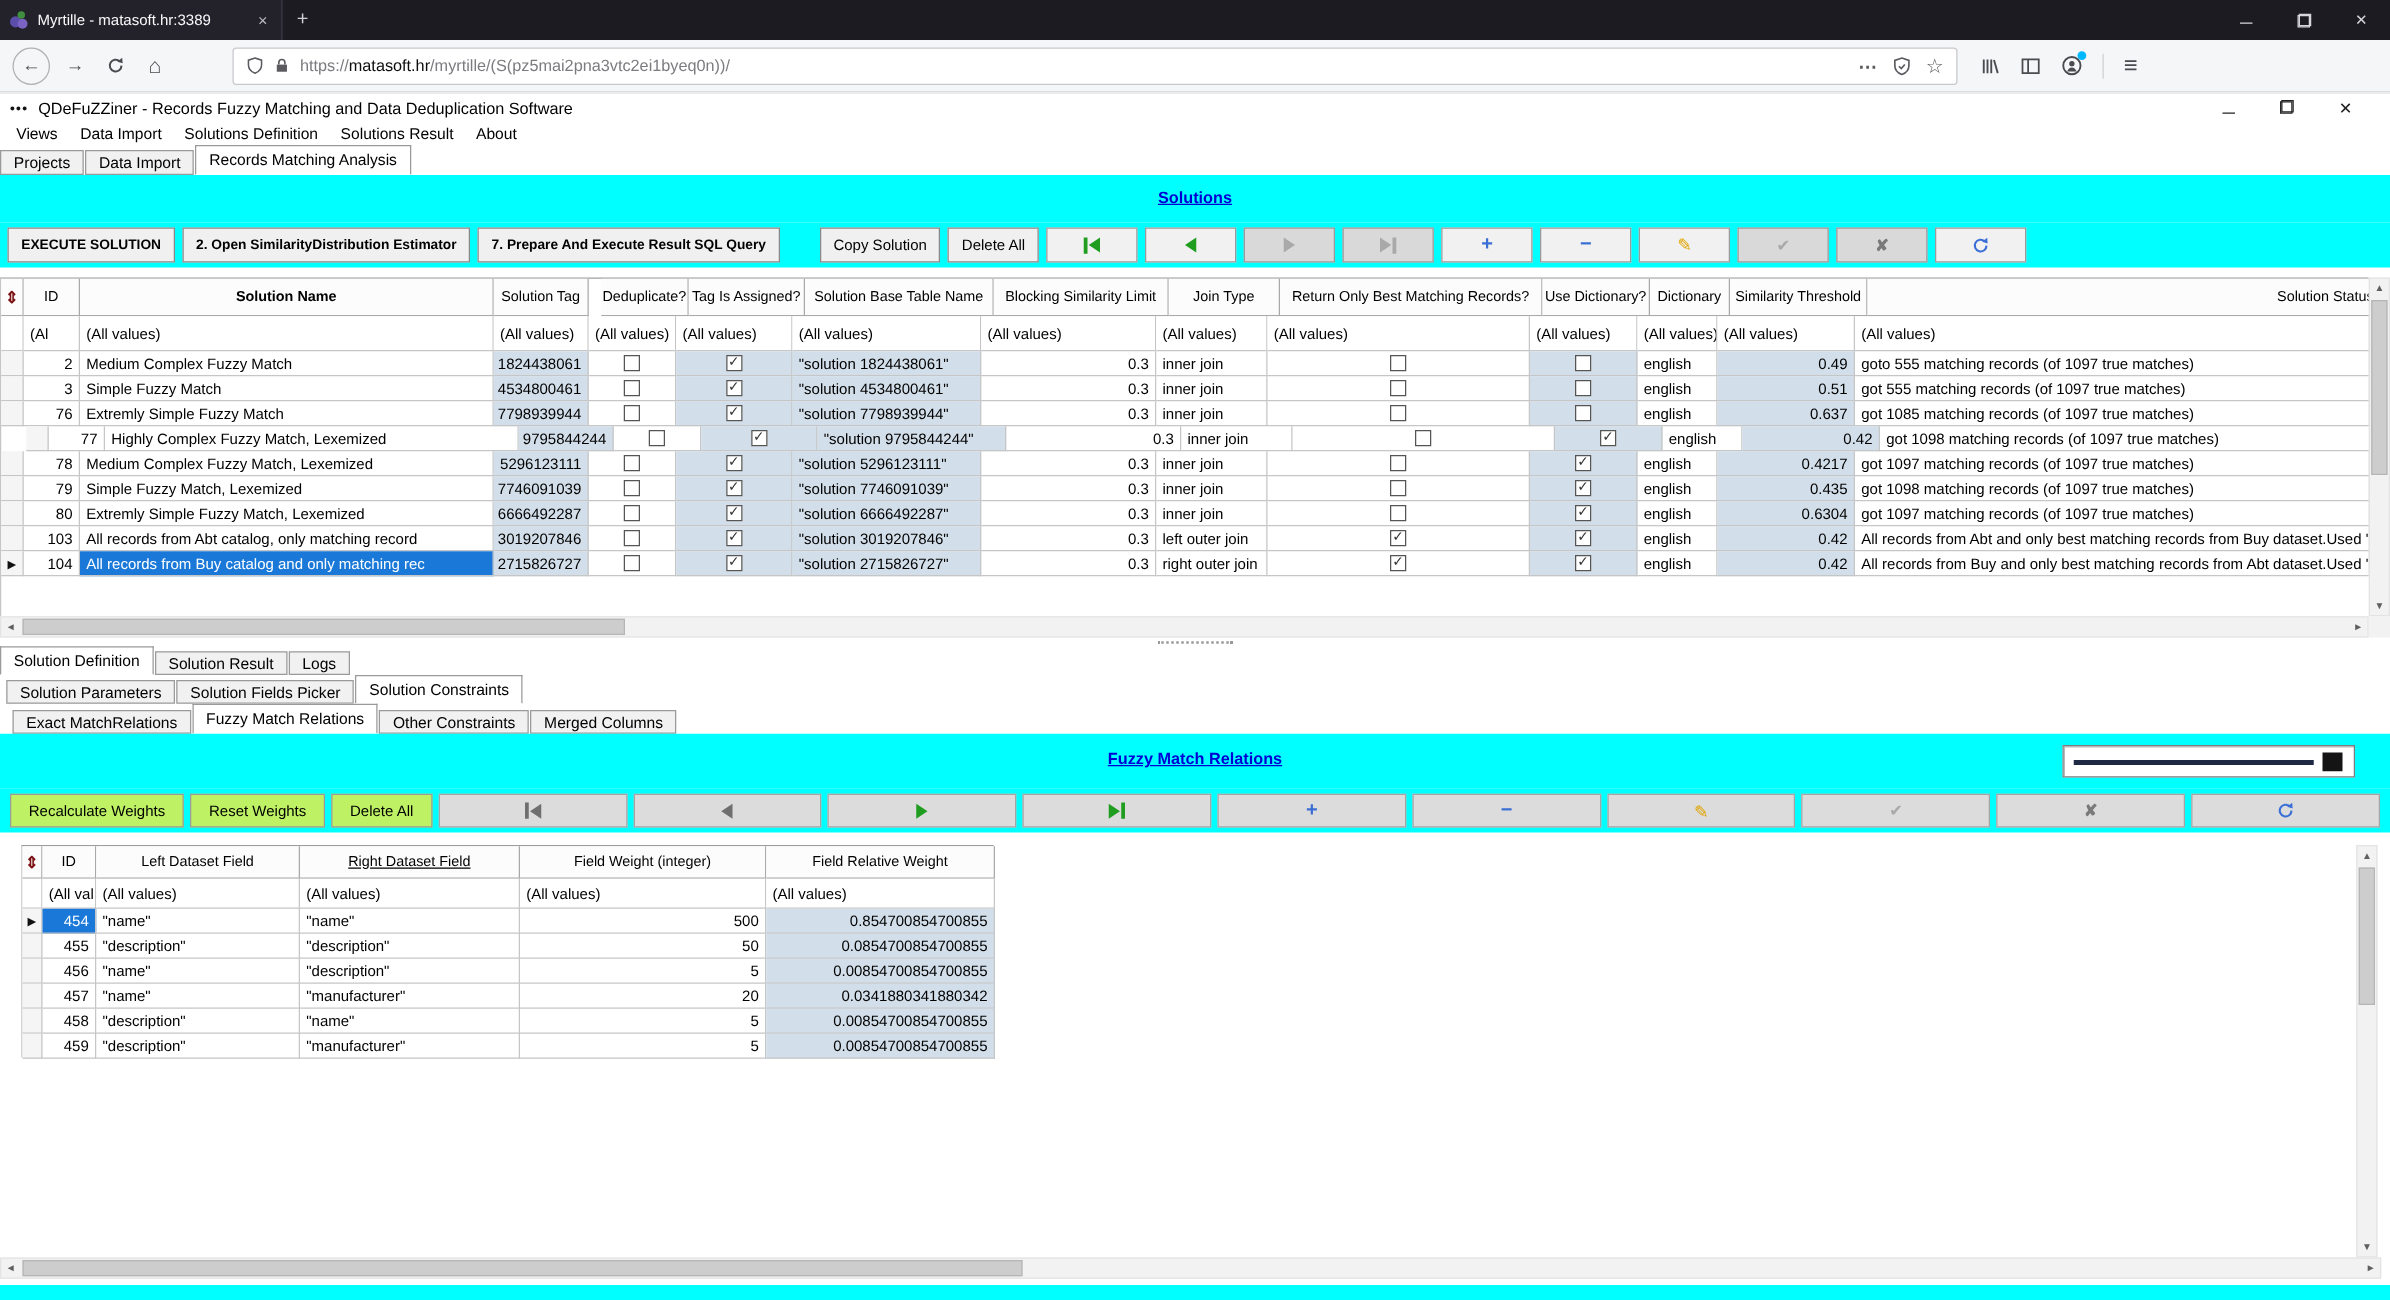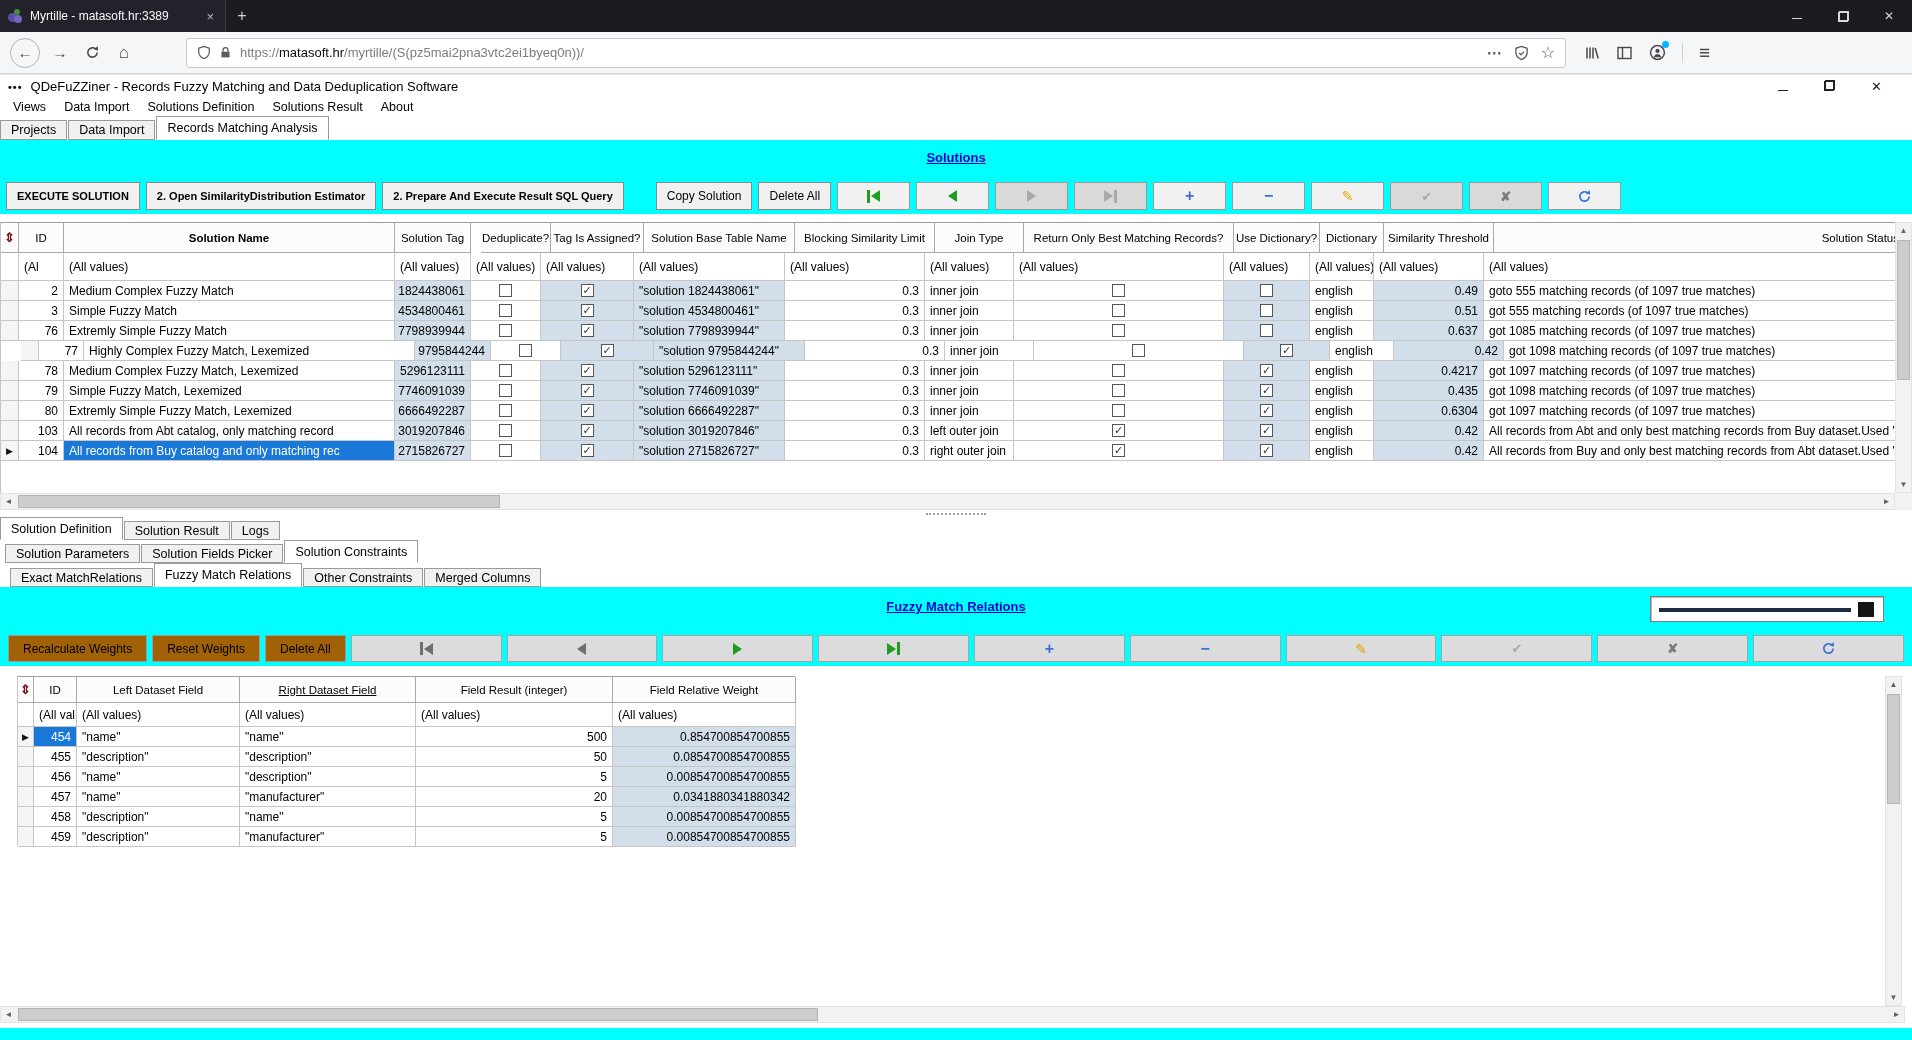--- a/index.html
+++ b/index.html
@@ -107,21 +107,21 @@
   #tabrow1{top:540px;height:23px;padding-left:5px}
   #tabrow2{top:563px;height:24px;padding-left:10px}
   .ltab{padding:2px 10px 3px;border:1px solid #9a9a9a;background:#f1f1f1;font-size:12.5px;height:19px;margin-right:1px;white-space:nowrap}
   .ltab.active{background:#fff;border-bottom:1px solid #fff;height:100%;padding-top:4px}
 
   #trackbar{left:1650px;top:596px;width:234px;height:26px;background:#fff;border:1px solid #7d7d7d;box-shadow:inset 1px 1px 0 #b9b9b9;position:absolute}
   #trackline{position:absolute;left:8px;top:11px;width:192px;height:4px;background:#1e2a44}
   #trackthumb{position:absolute;right:9px;top:5px;width:16px;height:15px;background:#141414}
 
   #toolbar2{left:0;top:631px;width:1912px;height:35px;background:#00ffff;display:flex;align-items:center;padding:0 8px;gap:5px}
-  .tbtn2{height:27px;border:1px solid #9a9a9a;background:#a16207;font-size:12px;padding:0 14px;display:flex;align-items:center;white-space:nowrap}
+  .tbtn2{height:27px;border:1px solid #9a9a9a;background:#bef264;font-size:12px;padding:0 14px;display:flex;align-items:center;white-space:nowrap}
   .navbtn2{width:152px;height:27px;border:1px solid #a5a5a5;background:#dcdcdc;display:flex;align-items:center;justify-content:center;gap:2px}
 
   #bottomstrip{left:0;top:1028px;width:1912px;height:12px;background:#00ffff;position:absolute}
   svg{display:block}
 </style>
 </head>
 <body>
 
 <div id="tabbar">
   <div class="browser-tab">
@@ -225,21 +225,21 @@
     <div class="apptab">Data Import</div>
     <div class="apptab active">Records Matching Analysis</div>
   </div>
 
 <div id="banner1" class="banner abs">
   <a class="bannerlink">Solutions</a>
 </div>
 <div id="toolbar1" class="abs">
     <div class="tbtn">EXECUTE SOLUTION</div>
     <div class="tbtn">2. Open SimilarityDistribution Estimator</div>
-    <div class="tbtn">2. Prepare And Execute Result SQL Query</div>
+    <div class="tbtn">7. Prepare And Execute Result SQL Query</div>
     <div class="tbtn plain gapL">Copy Solution</div>
     <div class="tbtn plain">Delete All</div>
     <div class="navbtn">
       <span class="ico-green" style="display: flex; align-items: center; gap: 1px;">
         <span class="bar"></span>
         <span class="tri l"></span>
       </span>
     </div>
     <div class="navbtn">
       <span class="ico-green" style="display: flex; align-items: center; gap: 1px;">
@@ -629,21 +629,21 @@
   </div>
 
 <div id="grid2" class="grid">
     <div class="grow ghead" style="height: 26px;">
       <div class="gcell indcol" style="width: 16px; flex: 0 0 16px;">
         <span class="sorticon">⇕</span>
       </div>
       <div class="gcell" style="width: 43px; flex: 0 0 43px;">ID</div>
       <div class="gcell" style="width: 163px; flex: 0 0 163px;">Left Dataset Field</div>
       <div class="gcell" style="width: 176px; flex: 0 0 176px; text-decoration: underline;">Right Dataset Field</div>
-      <div class="gcell" style="width: 197px; flex: 0 0 197px;">Field Result (integer)</div>
+      <div class="gcell" style="width: 197px; flex: 0 0 197px;">Field Weight (integer)</div>
       <div class="gcell" style="width: 183px; flex: 0 0 183px;">Field Relative Weight</div>
     </div>
     <div class="grow gfilt" style="height: 24px;">
       <div class="gcell indcol" style="width: 16px; flex: 0 0 16px;"></div>
       <div class="gcell al" style="width: 43px; flex: 0 0 43px;">(All val</div>
       <div class="gcell al" style="width: 163px; flex: 0 0 163px;">(All values)</div>
       <div class="gcell al" style="width: 176px; flex: 0 0 176px;">(All values)</div>
       <div class="gcell al" style="width: 197px; flex: 0 0 197px;">(All values)</div>
       <div class="gcell al" style="width: 183px; flex: 0 0 183px;">(All values)</div>
     </div>

